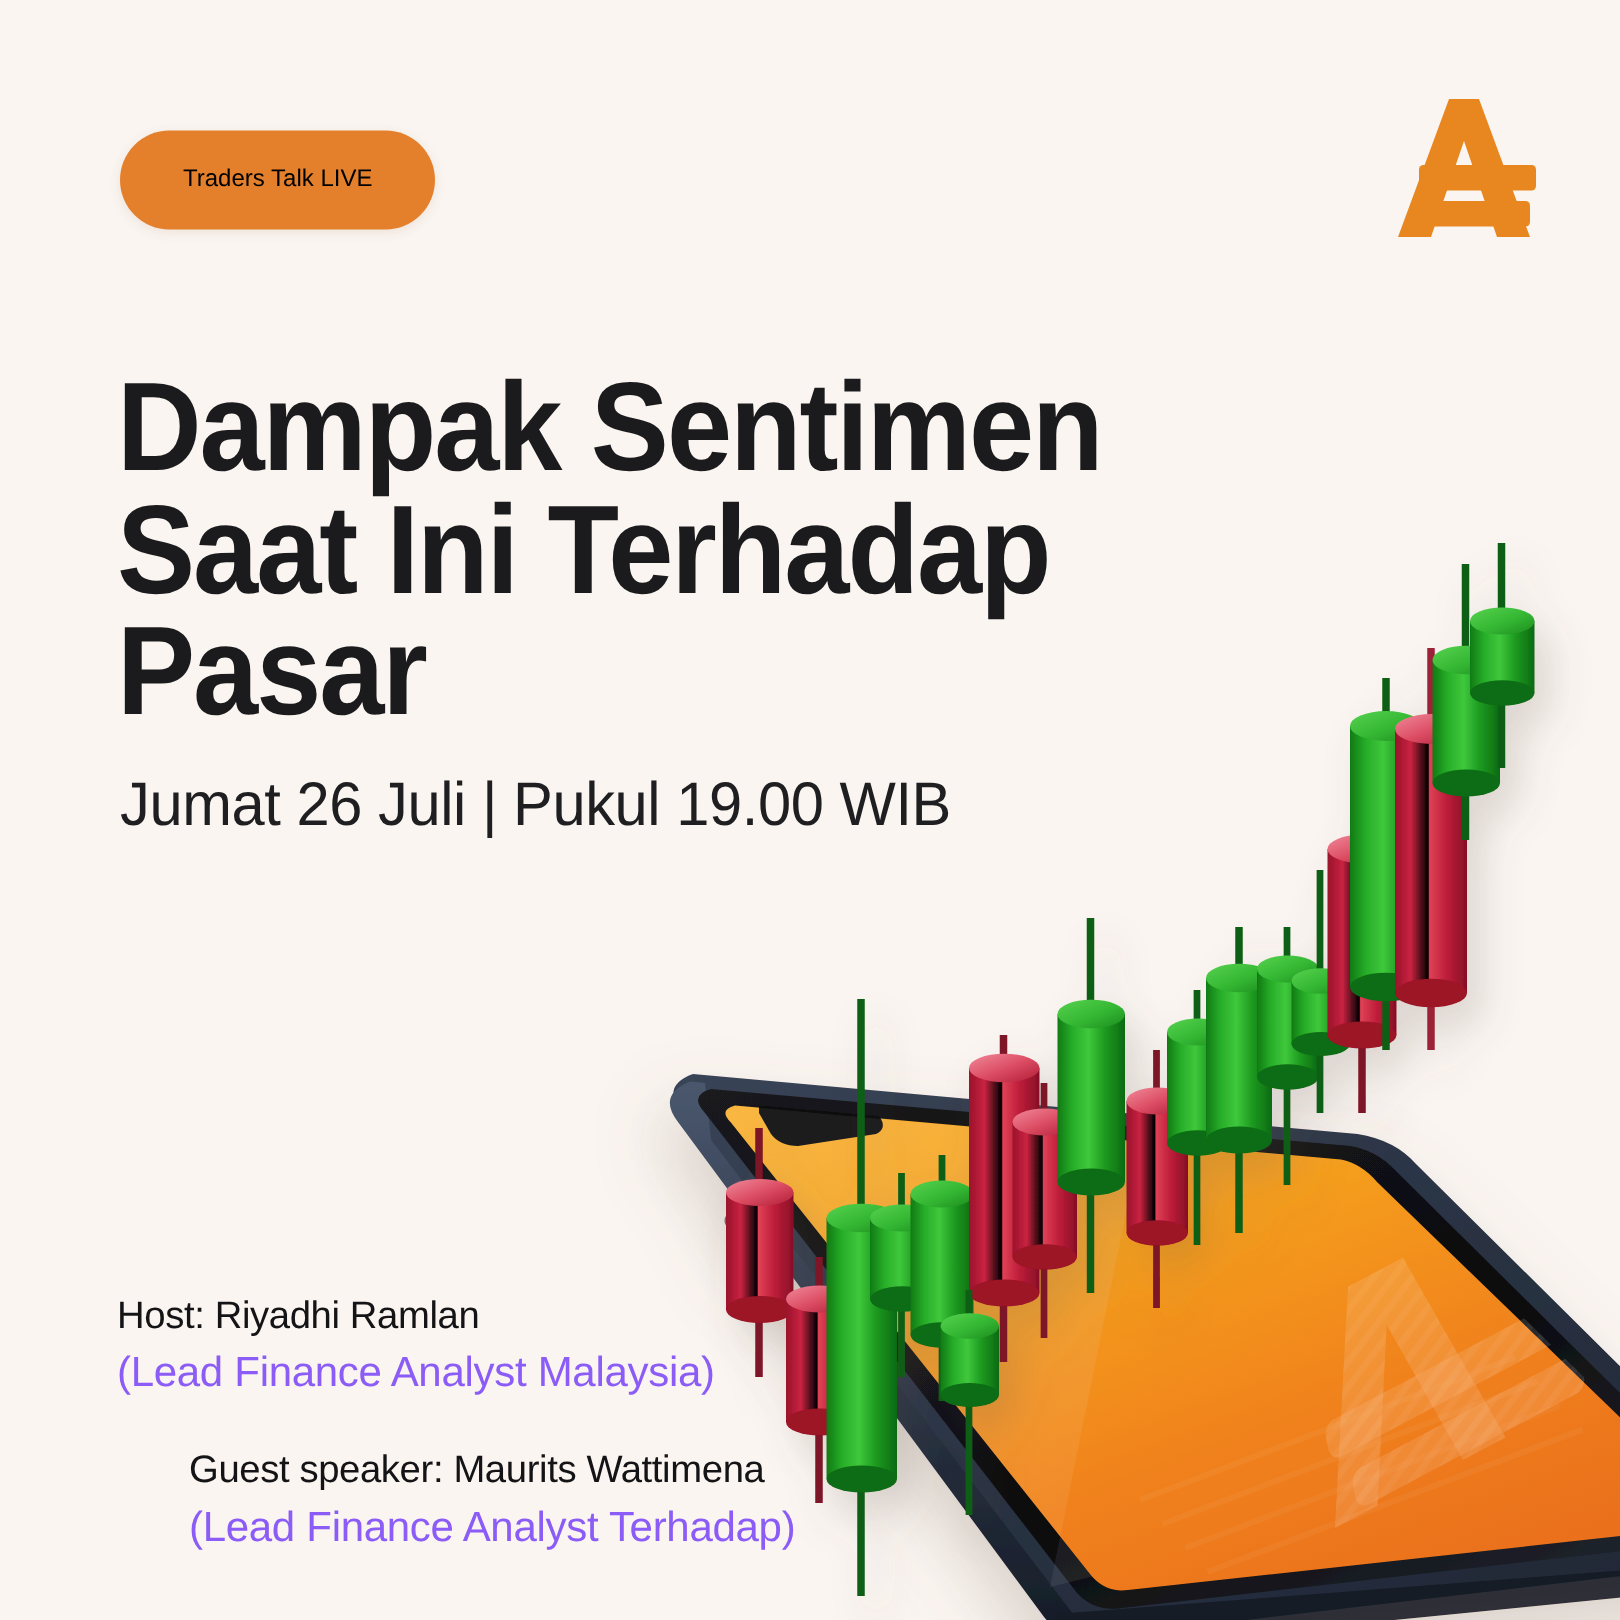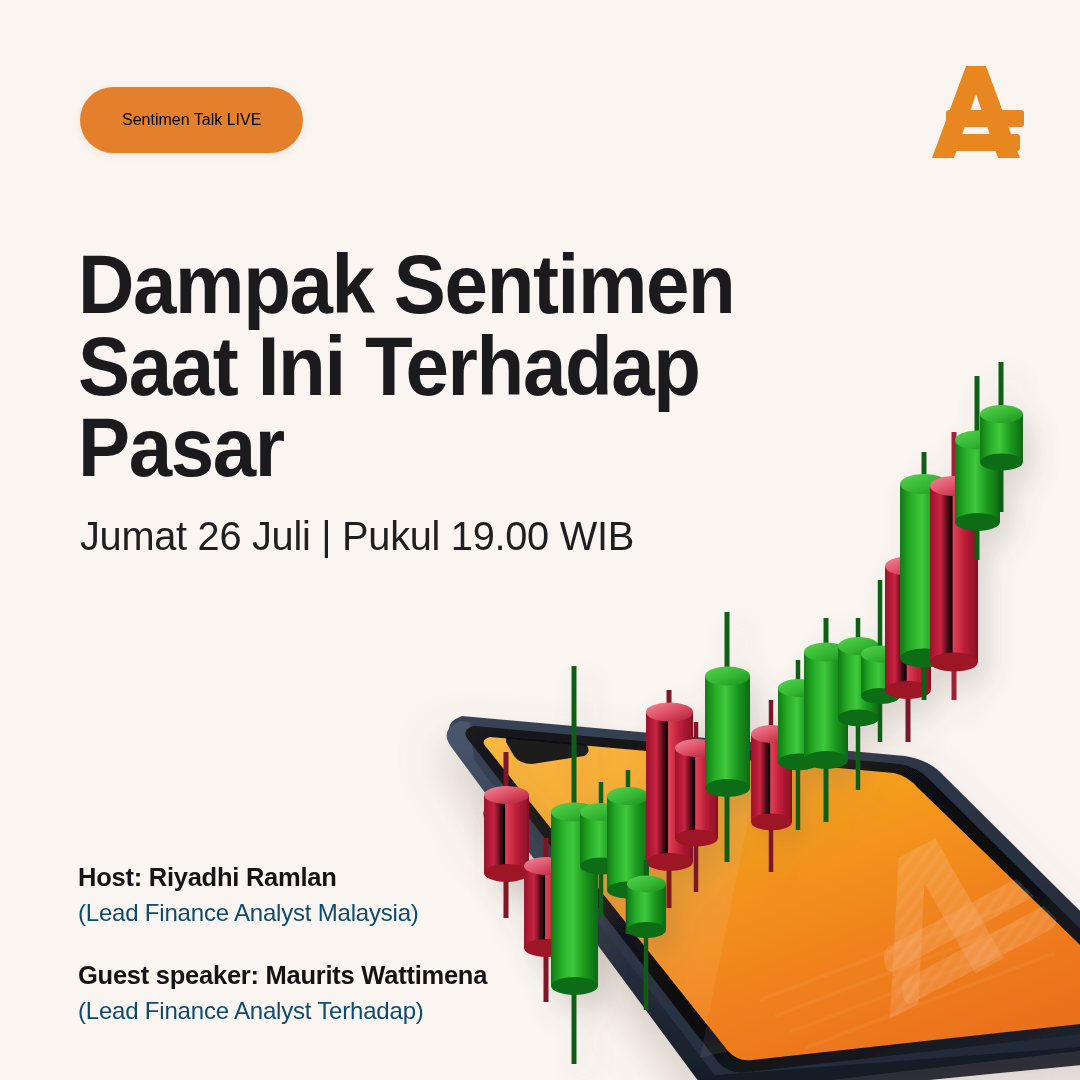--- a/index.html
+++ b/index.html
@@ -72,32 +72,32 @@
 
   
   #people {
     position: absolute;
     left: 78px;
     top: 862px;
     width: 470px;
     z-index: 40;
   }
   .person { margin-bottom: 32px; }
-  .person:last-child { margin-bottom: 0; }
+  .person:last-child { margin-bottom: 0; margin-left: 48px; }
   .person-name {
     color: #141416;
     font-size: 25.5px;
-    font-weight: bold;
+    font-weight: normal;
     letter-spacing: -.25px;
     white-space: nowrap;
     line-height: 1.25;
   }
   .person-role {
-    color: #0c4a6e;
-    font-size: 24px;
+    color: #8b5cf6;
+    font-size: 28px;
     font-weight: 400;
     letter-spacing: -.2px;
     white-space: nowrap;
     line-height: 1.3;
     margin-top: 3px;
   }
 
   
   #artwork {
     position: absolute;
@@ -357,21 +357,21 @@
       <g>
         <line x1="1001" y1="362" x2="1001" y2="512" stroke="#115f14" stroke-width="5"></line>
         <rect x="980" y="414" width="43" height="48" fill="url(#grnBody)"></rect>
         <ellipse cx="1001.5" cy="462" rx="21.5" ry="8.5" fill="#0e6c12"></ellipse>
         <ellipse cx="1001.5" cy="414" rx="21.5" ry="9" fill="url(#grnTop)"></ellipse>
       </g>
     </g>
   </svg>
 
   <div id="badge">
-    <span>Sentimen Talk LIVE</span>
+    <span>Traders Talk LIVE</span>
   </div>
 
   <svg id="logo" viewBox="0 0 112 110">
     <g fill="#e8871f">
       <path d="M 12 100 L 46 8 L 66 8 L 100 100 L 78 100 L 56 36 L 34 100 Z"></path>
       <rect x="26" y="52" width="78" height="17" rx="3"></rect>
       <rect x="22" y="76" width="78" height="17" rx="3"></rect>
     </g>
   </svg>
 

